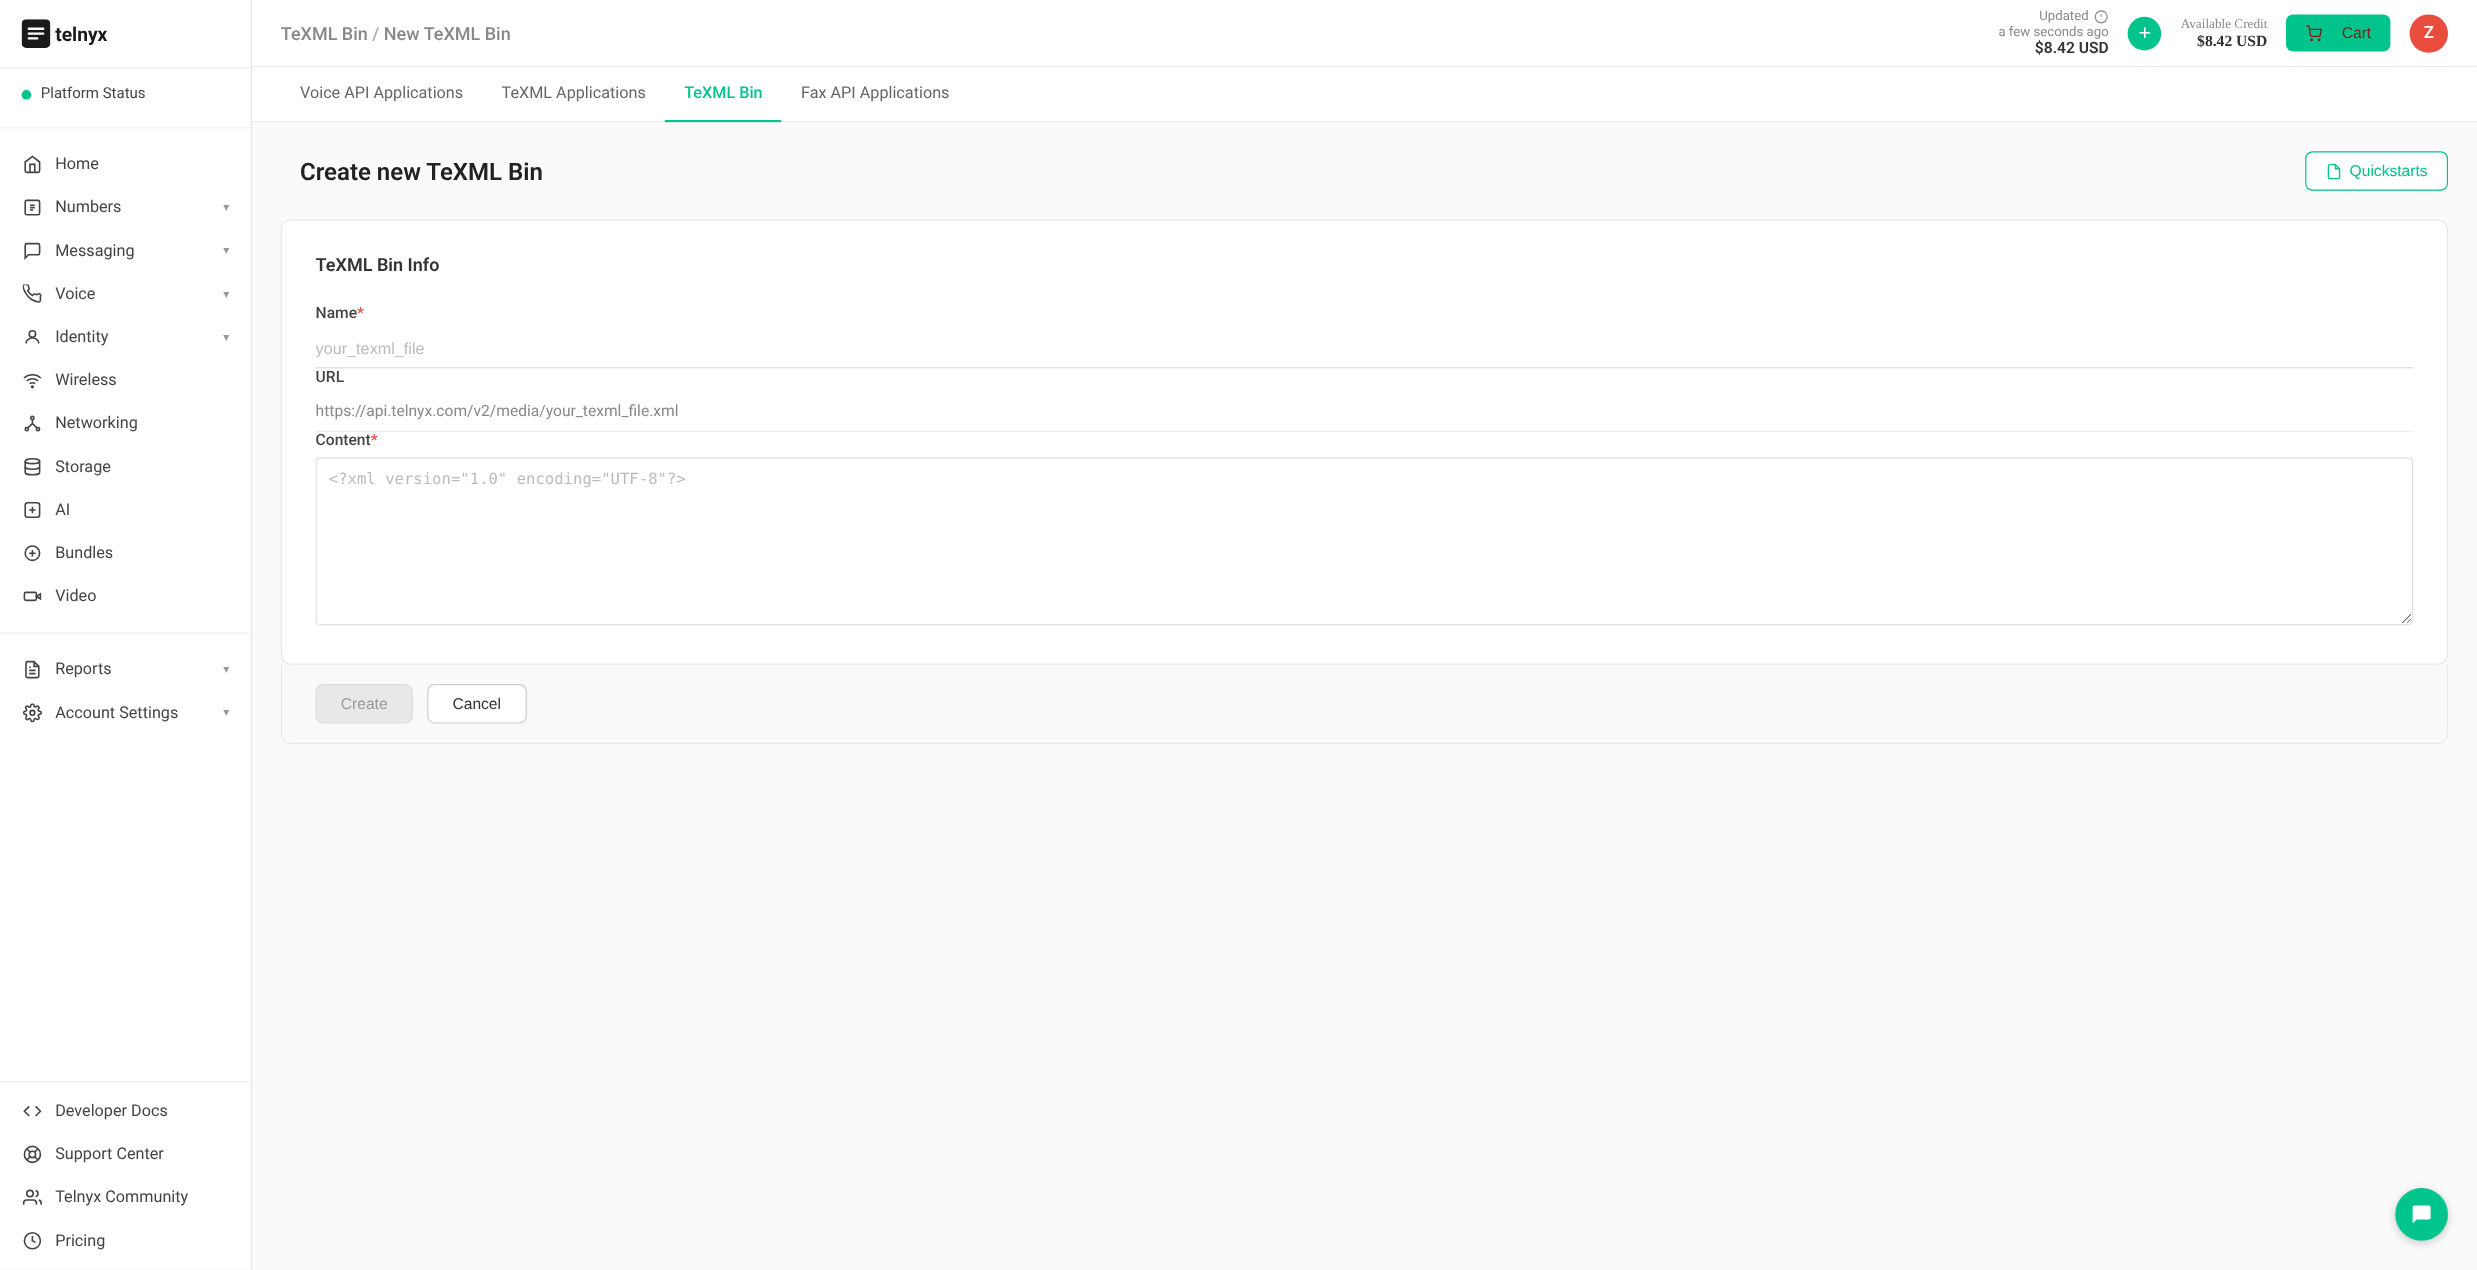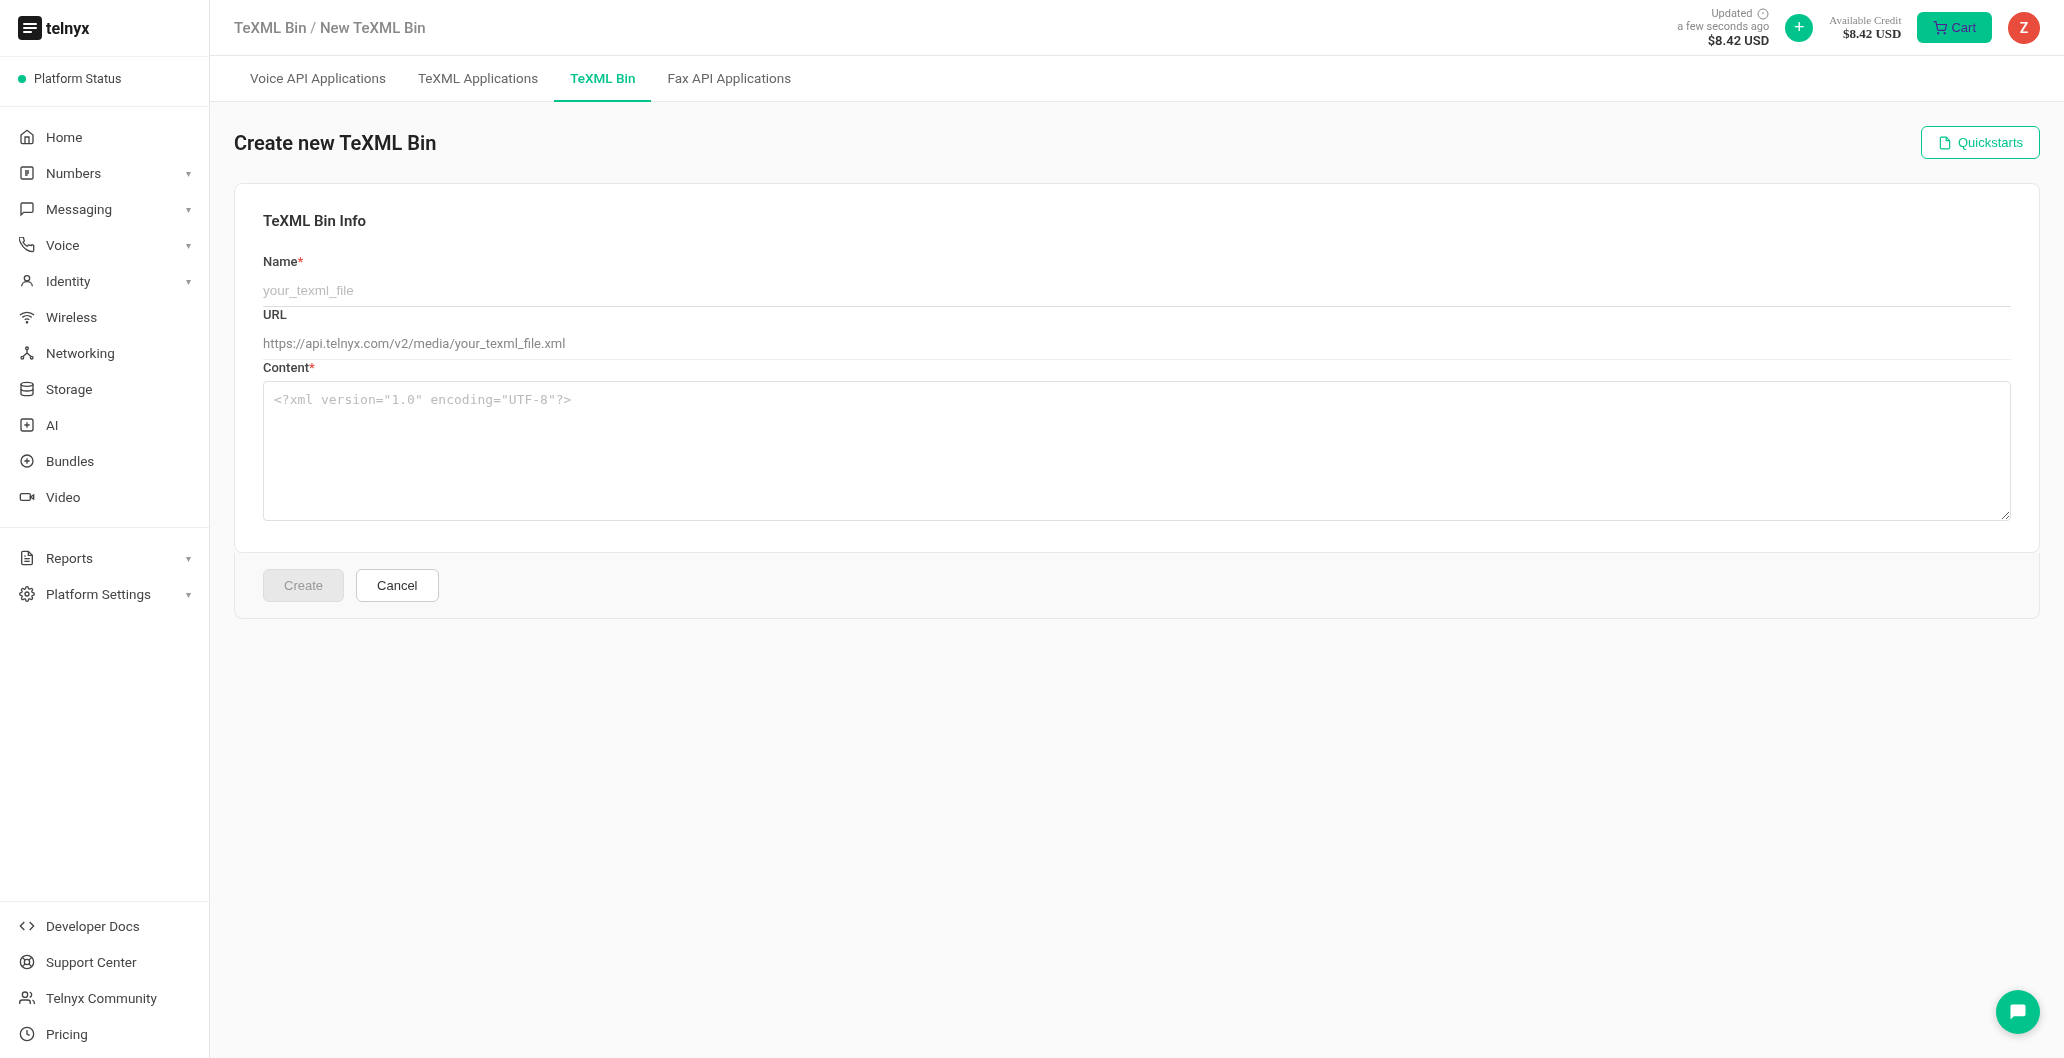--- a/index.html
+++ b/index.html
@@ -27,32 +27,32 @@
     .topbar { display: flex; align-items: center; padding: 0 24px; height: 56px; border-bottom: 1px solid #e8e8e8; background: #fff; }
     .breadcrumb { font-size: 15px; color: #333; font-weight: 500; flex: 1; }
     .breadcrumb span { color: #888; }
     .topbar-right { display: flex; align-items: center; gap: 16px; }
     .balance-info { text-align: right; }
     .balance-label { font-size: 11px; color: #888; }
     .balance-value { font-size: 13px; font-weight: 600; color: #333; }
     .add-btn { width: 28px; height: 28px; border-radius: 50%; background: #00c48c; color: #fff; border: none; cursor: pointer; display: flex; align-items: center; justify-content: center; font-size: 18px; font-weight: 300; }
     .credit-info { text-align: right; font-family: Liberation Serif, serif; }
     .credit-label { font-size: 11px; color: #888; }
-    .cart-btn { background: #00c48c; color: #4c1d95; border: none; border-radius: 6px; padding: 8px 16px; cursor: pointer; font-size: 13px; font-weight: 500; display: flex; align-items: center; gap: 4px; }
+    .cart-btn { background: #00c48c; color: #7f1d1d; border: none; border-radius: 6px; padding: 8px 16px; cursor: pointer; font-size: 13px; font-weight: 500; display: flex; align-items: center; gap: 16px; }
     .avatar { width: 32px; height: 32px; border-radius: 50%; background: #e74c3c; color: #fff; display: flex; align-items: center; justify-content: center; font-weight: 600; font-size: 14px; cursor: pointer; }
 
     
     .tabs { display: flex; padding: 0 24px; border-bottom: 1px solid #e8e8e8; background: #fff; }
     .tab { padding: 14px 16px; font-size: 13.5px; color: #666; cursor: pointer; border-bottom: 2px solid transparent; margin-bottom: -1px; }
     .tab.active { color: #00c48c; border-bottom-color: #00c48c; font-weight: 500; }
 
     
     .content { flex: 1; overflow-y: auto; padding: 24px; background: #fafafa; }
     .page-header { display: flex; align-items: center; justify-content: space-between; margin-bottom: 24px; }
-    .page-title { font-size: 20px; font-weight: 600; color: #222; }
+    .page-title { font-size: 20px; font-weight: 600; color: #222; margin-left: 16px; }
     .quickstarts-btn { border: 1px solid #00c48c; color: #00c48c; background: #fff; border-radius: 6px; padding: 8px 16px; cursor: pointer; font-size: 13px; display: flex; align-items: center; gap: 6px; }
 
     
     .form-card { background: #fff; border: 1px solid #e8e8e8; border-radius: 8px; padding: 28px; }
     .form-section-title { font-size: 15px; font-weight: 600; color: #333; margin-bottom: 24px; }
     .form-group { }
     .form-label { font-size: 13px; font-weight: 500; color: #444; margin-bottom: 6px; display: block; }
     .required { color: #e74c3c; }
     .form-input { width: 100%; border: none; border-bottom: 1px solid #ddd; padding: 8px 0; font-size: 13.5px; color: #333; background: transparent; outline: none; }
     .form-input::placeholder { color: #bbb; }
@@ -228,21 +228,21 @@
       <span class="chevron">▾</span>
     </div>
 
     <div class="sidebar-item">
       <span class="item-icon">
         <svg width="16" height="16" viewBox="0 0 24 24" fill="none" stroke="currentColor" stroke-width="2">
             <circle cx="12" cy="12" r="3"></circle>
             <path d="M19.4 15a1.65 1.65 0 00.33 1.82l.06.06a2 2 0 010 2.83 2 2 0 01-2.83 0l-.06-.06a1.65 1.65 0 00-1.82-.33 1.65 1.65 0 00-1 1.51V21a2 2 0 01-4 0v-.09A1.65 1.65 0 009 19.4a1.65 1.65 0 00-1.82.33l-.06.06a2 2 0 01-2.83-2.83l.06-.06A1.65 1.65 0 004.68 15a1.65 1.65 0 00-1.51-1H3a2 2 0 010-4h.09A1.65 1.65 0 004.6 9a1.65 1.65 0 00-.33-1.82l-.06-.06a2 2 0 012.83-2.83l.06.06A1.65 1.65 0 009 4.68a1.65 1.65 0 001-1.51V3a2 2 0 014 0v.09a1.65 1.65 0 001 1.51 1.65 1.65 0 001.82-.33l.06-.06a2 2 0 012.83 2.83l-.06.06A1.65 1.65 0 0019.4 9a1.65 1.65 0 001.51 1H21a2 2 0 010 4h-.09a1.65 1.65 0 00-1.51 1z"></path>
           </svg>
       </span>
-      <span class="item-label">Platform Settings</span>
+      <span class="item-label">Account Settings</span>
       <span class="chevron">▾</span>
     </div>
   </div>
 
   <div class="sidebar-bottom">
 
     <div class="sidebar-item">
       <span class="item-icon">
         <svg width="16" height="16" viewBox="0 0 24 24" fill="none" stroke="currentColor" stroke-width="2">
             <polyline points="16 18 22 12 16 6"></polyline>

